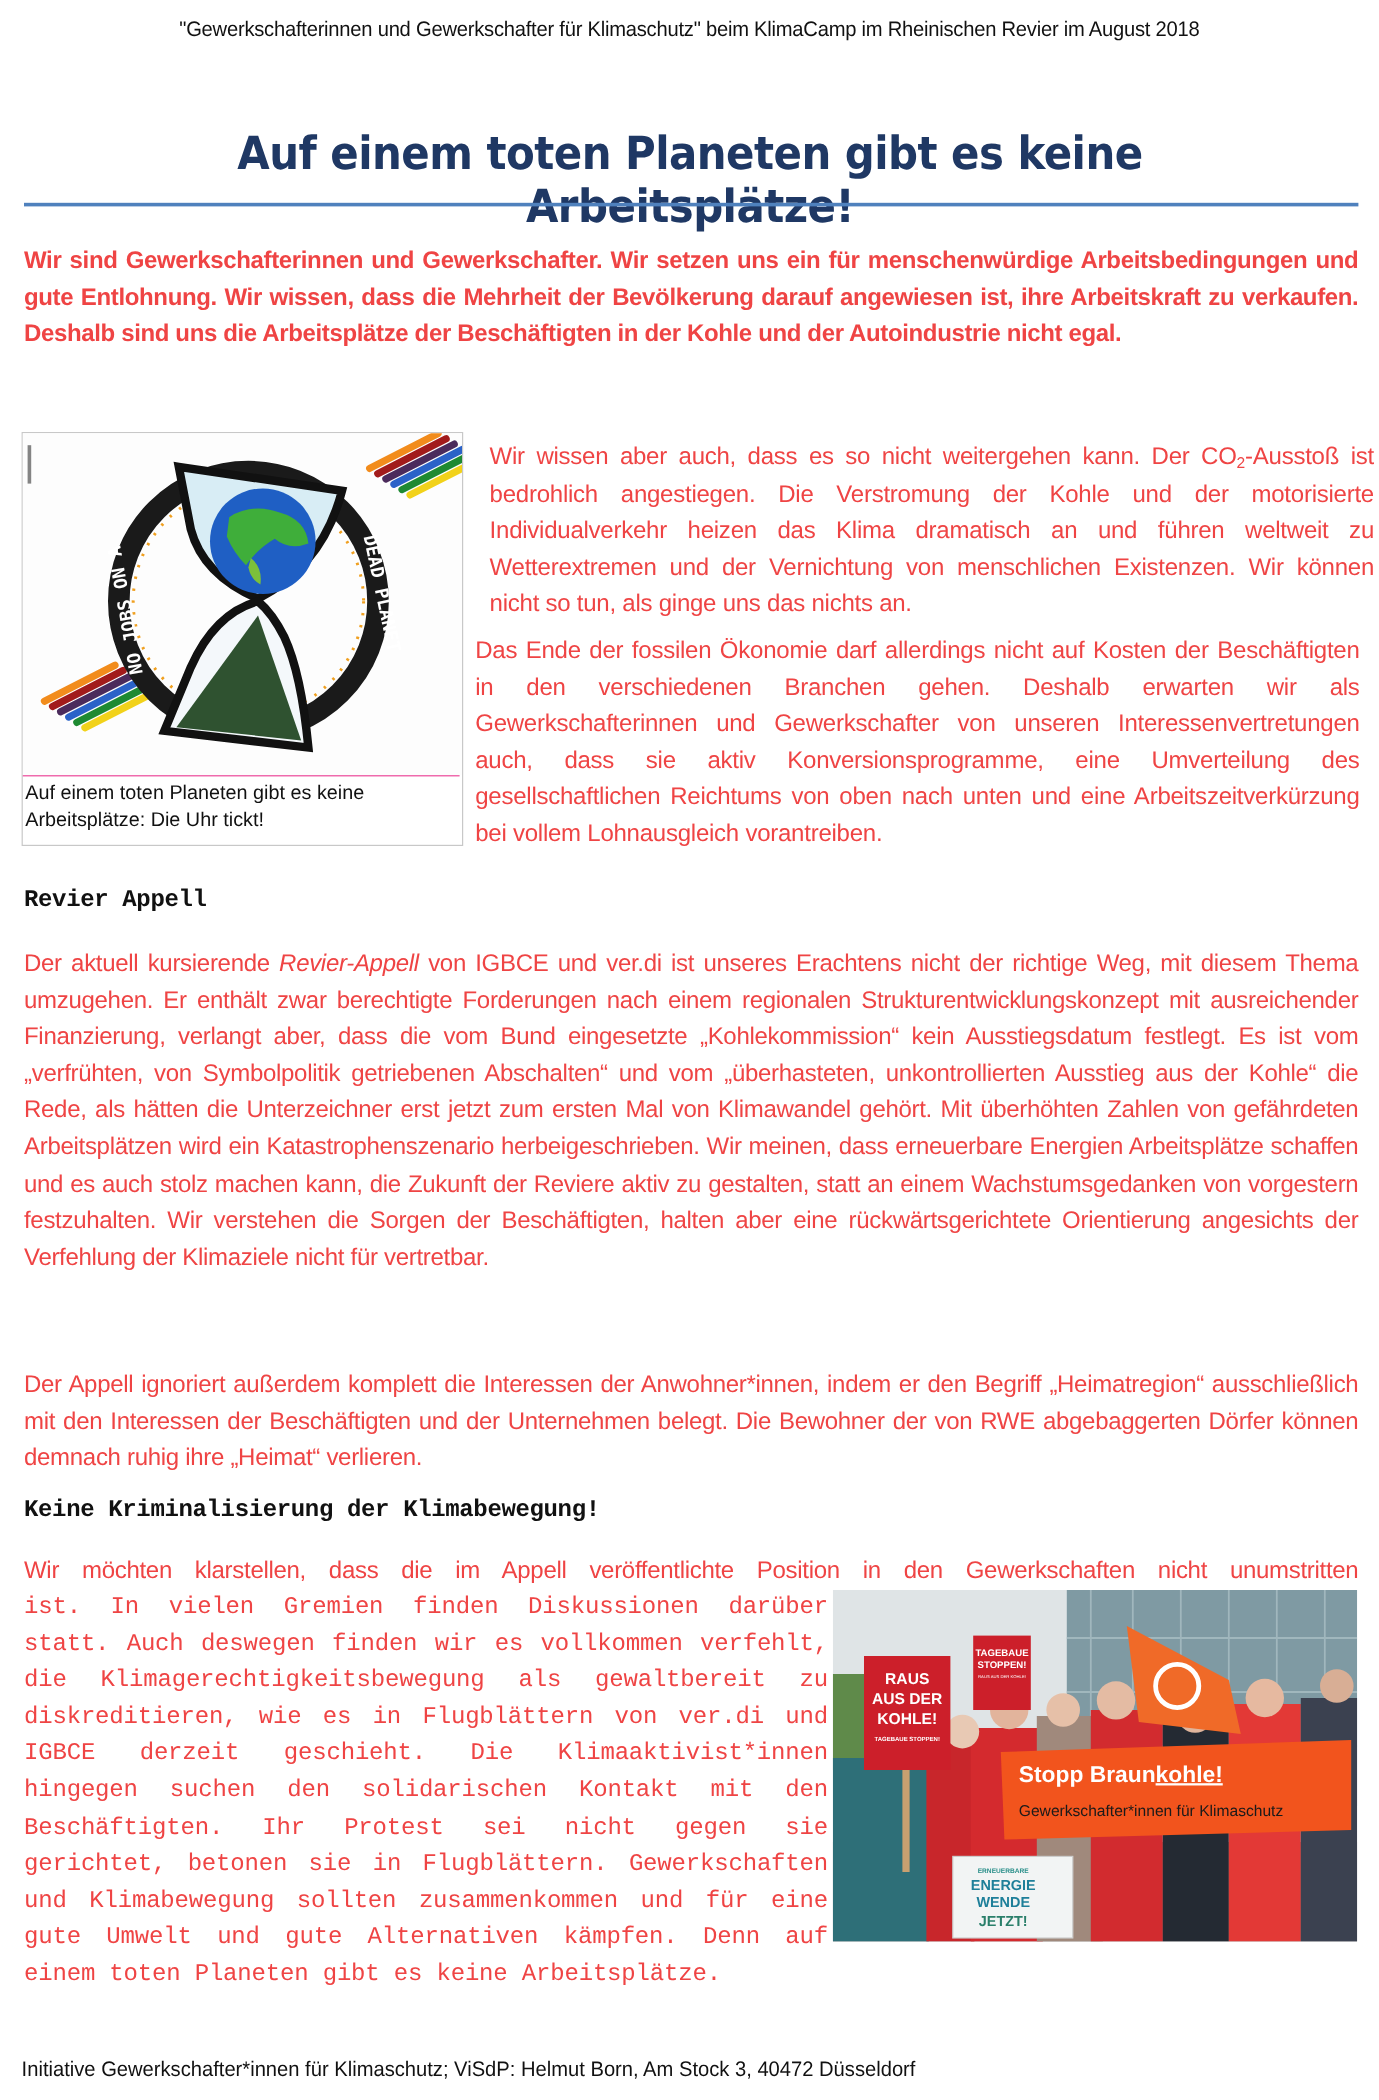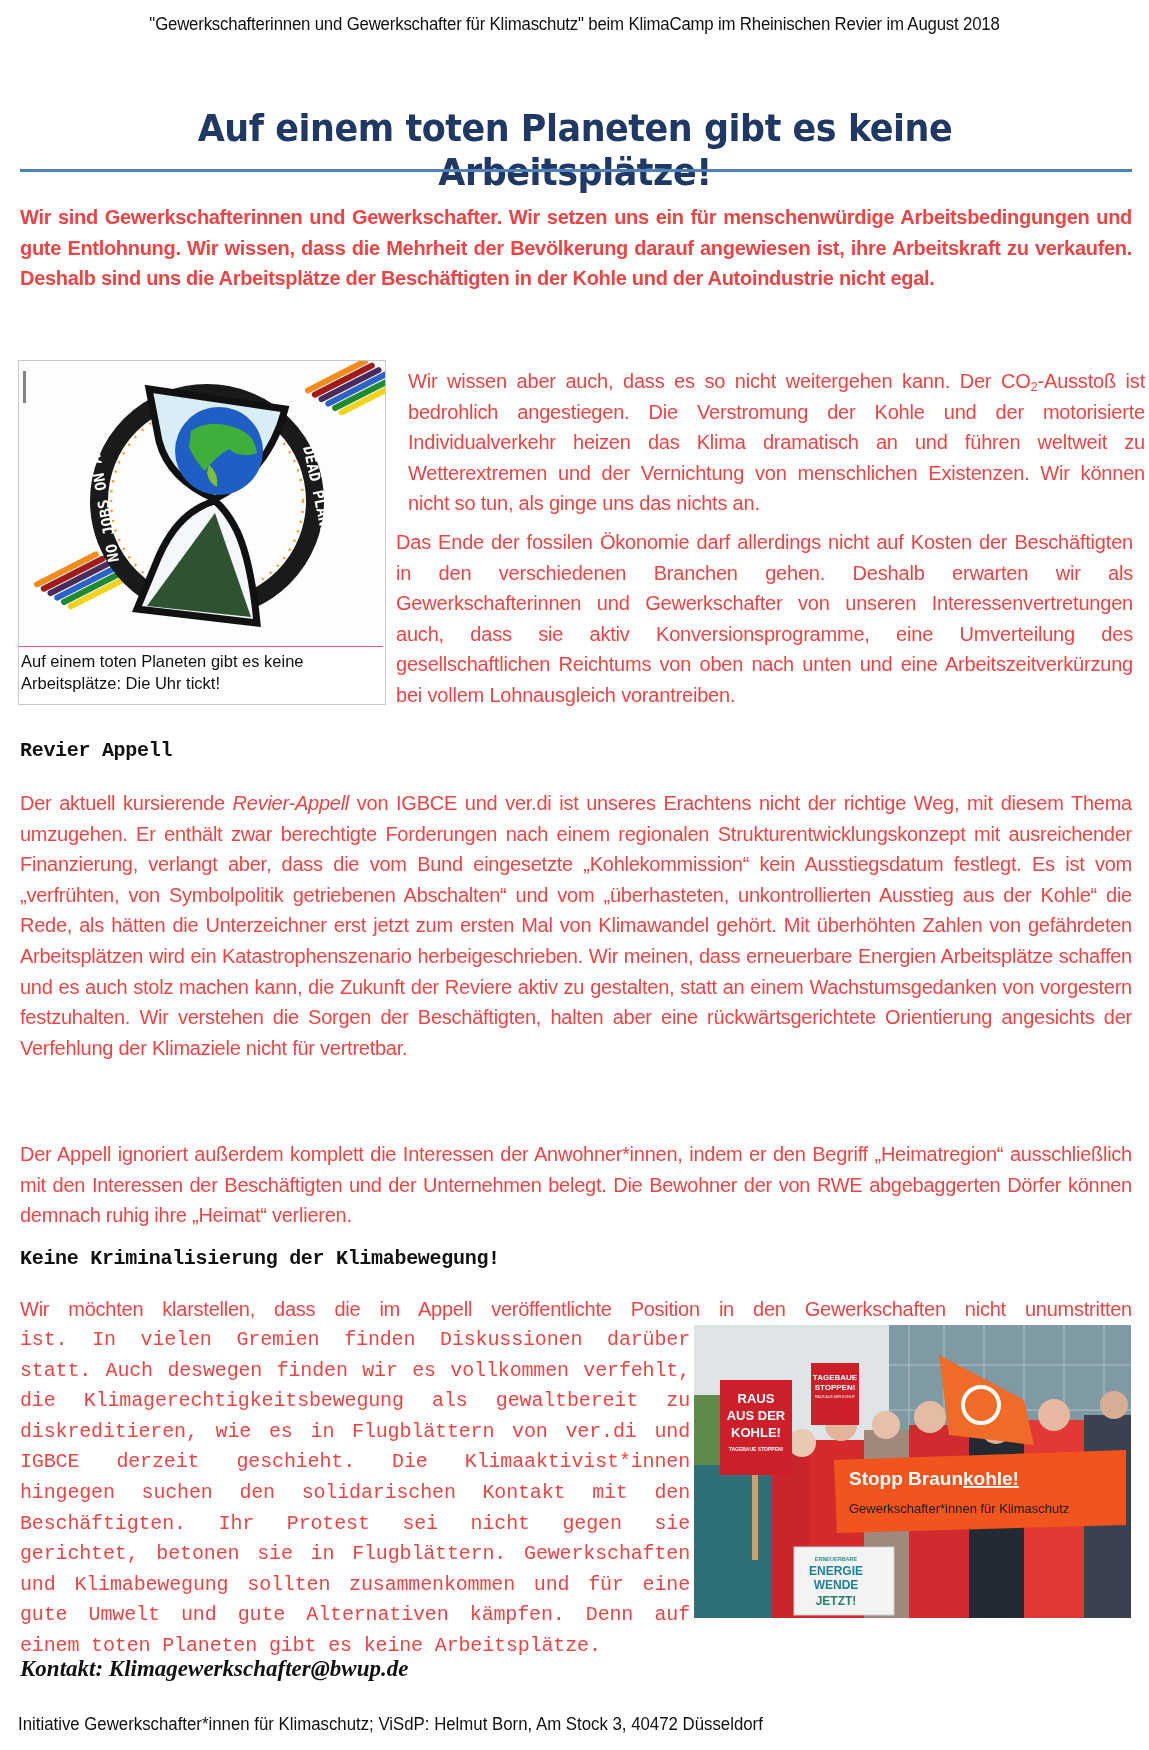--- a/index.html
+++ b/index.html
@@ -176,16 +176,15 @@
 
     <g>
       <rect x="100" y="222" width="100" height="68" fill="#f2f4f4" stroke="#ccc"></rect>
       <text x="142" y="236" text-anchor="middle" font-family="Liberation Sans, sans-serif" font-weight="bold" font-size="5.5" fill="#2a8f8a">ERNEUERBARE</text>
       <text x="142" y="250" text-anchor="middle" font-family="Liberation Sans, sans-serif" font-weight="bold" font-size="12" fill="#1e7f99">ENERGIE</text>
       <text x="142" y="264" text-anchor="middle" font-family="Liberation Sans, sans-serif" font-weight="bold" font-size="12" fill="#1e7f99">WENDE</text>
       <text x="142" y="280" text-anchor="middle" font-family="Liberation Sans, sans-serif" font-weight="bold" font-size="12" fill="#2a7f6a">JETZT!</text>
     </g>
   </svg>
 
-  <div class="contact">Kontakt: Klimagewerkschafter@bwup.de</div>
   <div class="imprint">Initiative Gewerkschafter*innen für Klimaschutz; ViSdP: Helmut Born, Am Stock 3, 40472 Düsseldorf</div>
 
 </div>
 
 </body></html>

